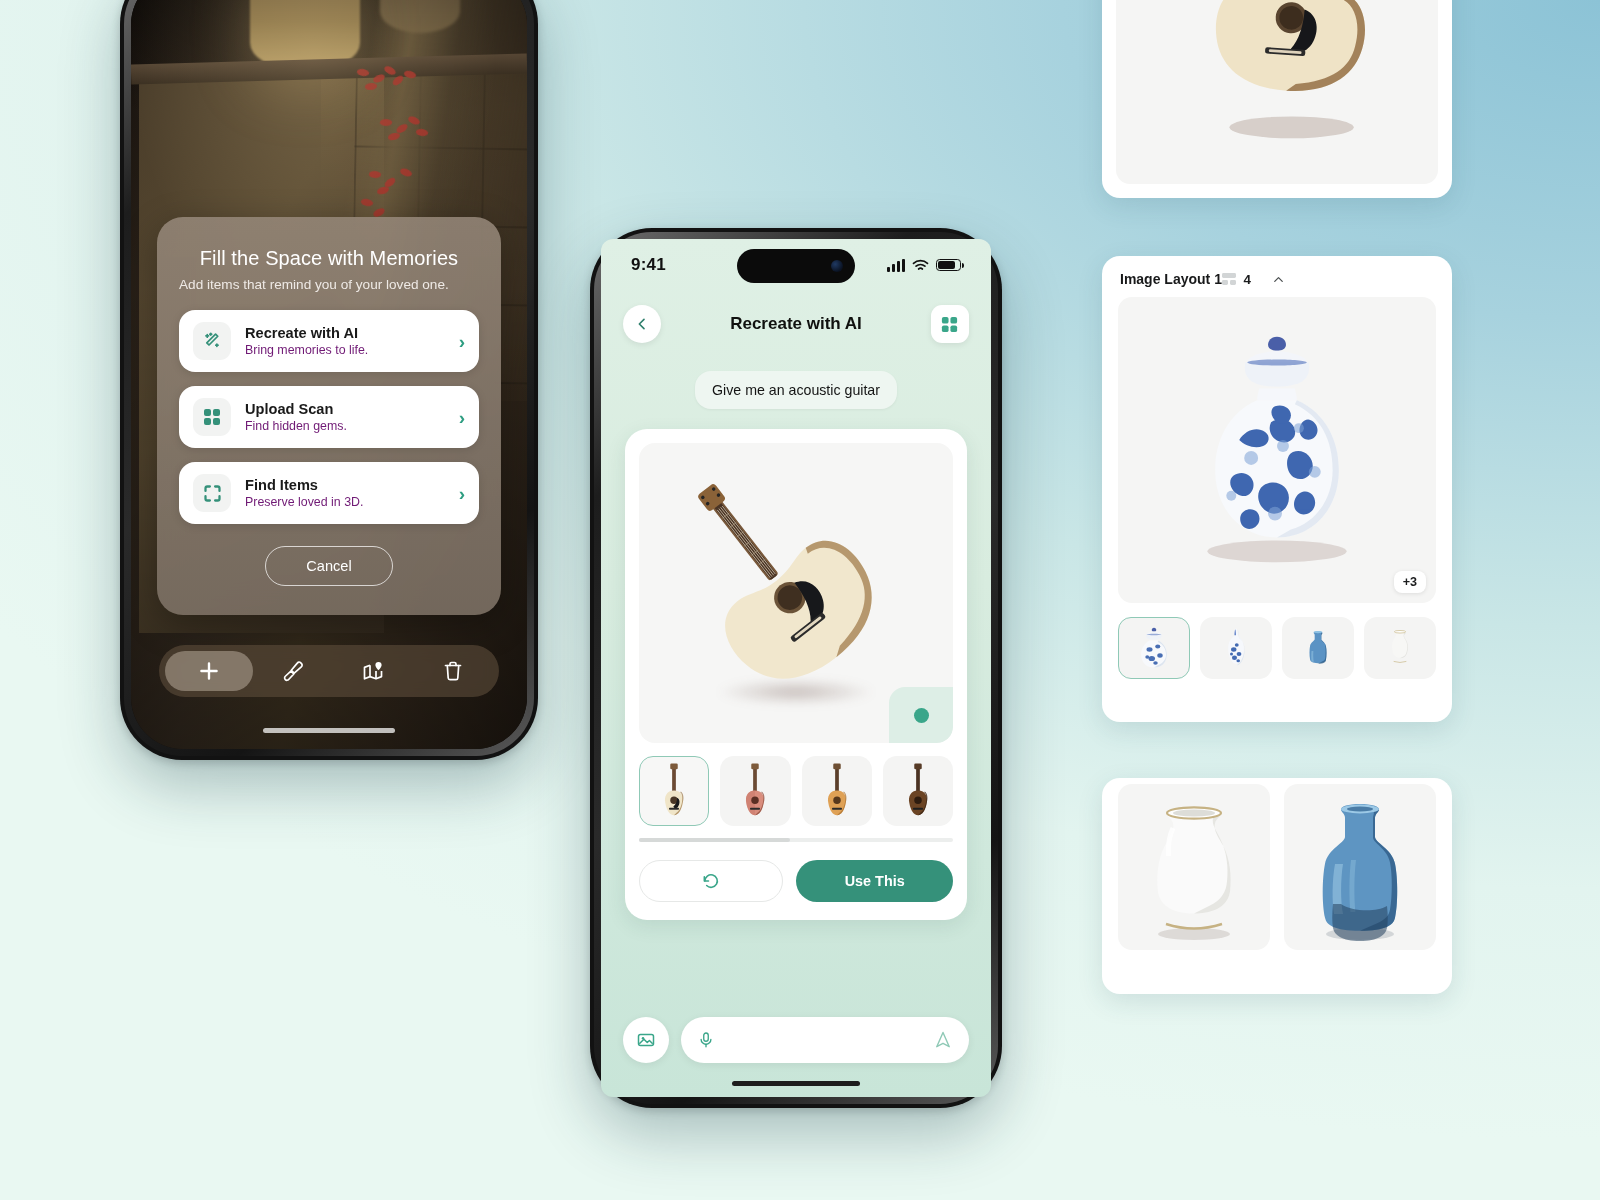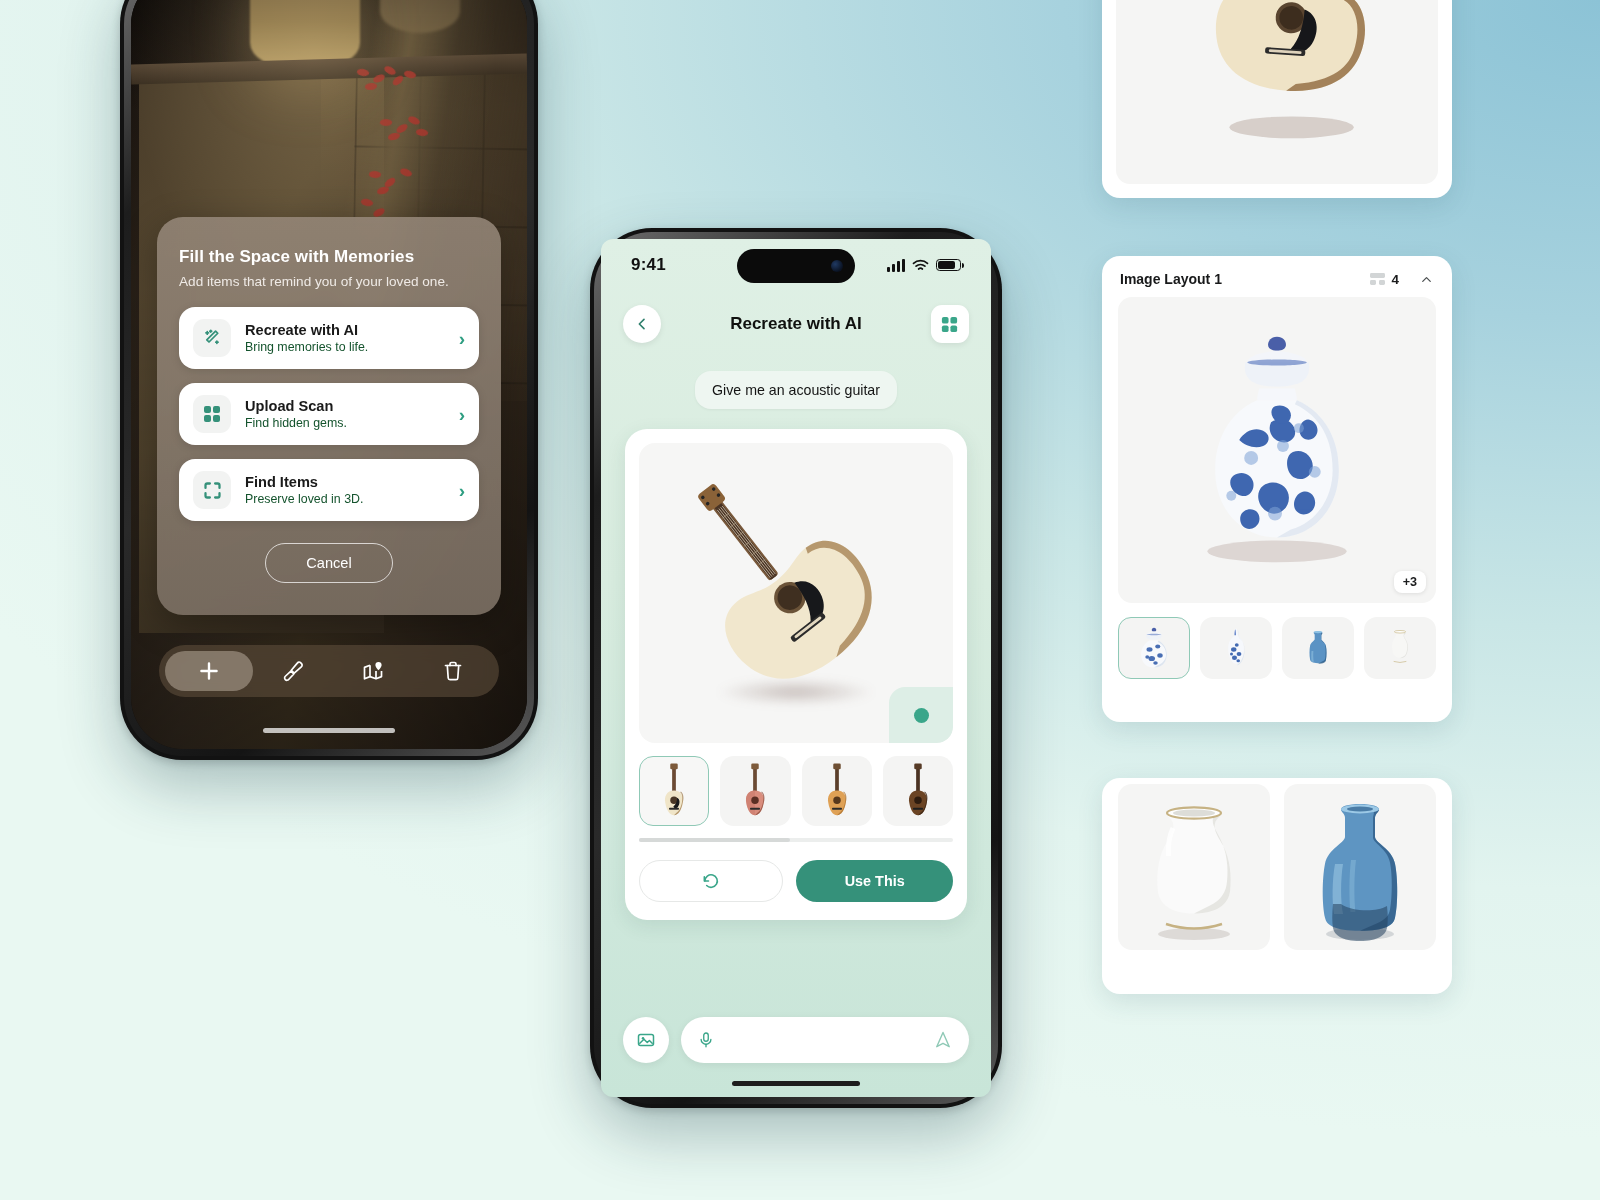--- a/index.html
+++ b/index.html
@@ -94,35 +94,35 @@
   }
 
   .sheet {
     position:absolute; left:26px; right:26px; top:244px; height:398px;
     border-radius:26px;
     background:linear-gradient(180deg, rgba(150,136,122,.86), rgba(126,114,102,.88));
     backdrop-filter:blur(16px);
     box-shadow:0 10px 36px rgba(0,0,0,.30);
     padding:30px 22px 18px 22px;
   }
-  .sheet h2 { color:#fff; font-size:17px; font-weight:bold; letter-spacing:.1px; }
+  .sheet h2 { color:#fff; font-size:20px; font-weight:normal; letter-spacing:.1px;text-align:center; }
   .sheet p.sub { color:#efeae6; font-size:13.6px; margin-top:7px; }
   .opt-list { margin-top:18px; display:flex; flex-direction:column; gap:14px; }
   .opt {
     display:flex; align-items:center; gap:14px;
     background:#fff; border-radius:16px; padding:12px 14px;
     box-shadow:0 2px 10px rgba(0,0,0,.12);
   }
   .opt .ico {
     width:38px; height:38px; border-radius:11px; background:#f2f3f2;
     display:flex; align-items:center; justify-content:center; flex:0 0 auto;
   }
   .opt .txt { flex:1; }
   .opt .t1 { font-size:14.6px; font-weight:bold; color:#1a1a1a; }
-  .opt .t2 { font-size:12.4px; color:#14532d; margin-top:2px; }
+  .opt .t2 { font-size:12.4px; color:#701a75; margin-top:2px; }
   .chev { color:#2f9e82; font-size:19px; font-weight:bold; line-height:1; }
   .cancel {
     margin:22px auto 0; display:block; width:auto; min-width:128px;
     padding:11px 30px; border-radius:999px;
     border:1.6px solid rgba(255,255,255,.72); background:transparent;
     color:#fff; font-size:14.6px; font-family:inherit; cursor:pointer;
   }
 
   .tabbar {
     position:absolute; left:28px; right:28px; bottom:52px; height:52px;
@@ -212,21 +212,21 @@
   .home-ind-c { position:absolute; left:50%; transform:translateX(-50%); bottom:11px;
                 width:128px; height:5px; border-radius:3px; background:#1d1d1d; }
 
   
   .rcard { position:absolute; background:#fff; border-radius:18px;
            box-shadow:0 8px 26px rgba(30,80,95,.13); }
   #card-top { left:1102px; top:-104px; width:350px; height:302px; padding:14px; }
   #card-l1  { left:1102px; top:256px; width:350px; height:466px; padding:0; }
   #card-l5  { left:1102px; top:778px; width:350px; height:216px; padding:0; }
 
-  .rhead { display:flex; align-items:center; justify-content:space-between;
+  .rhead { display:flex; align-items:center; 
            padding:15px 18px 10px; }
   .rhead .title { font-size:14px; font-weight:bold; color:#18191a; }
   .rhead .right { display:flex; align-items:center; gap:20px; }
   .count-wrap { display:flex; align-items:center; gap:7px; }
   .count-num { font-size:13.4px; font-weight:bold; color:#1b1c1d; }
   .mini-grid { display:grid; grid-template-columns:repeat(2,6px); grid-gap:2.5px; }
   .mini-grid i { width:6px; height:5px; background:#d2d5d6; border-radius:1.4px; display:block; }
   .mini-grid i.wide { grid-column:span 2; width:14.5px; }
   .mini-dots { display:flex; gap:3px; }
   .mini-dots i { width:6px; height:6px; background:#d2d5d6; border-radius:1.5px; display:block; }

